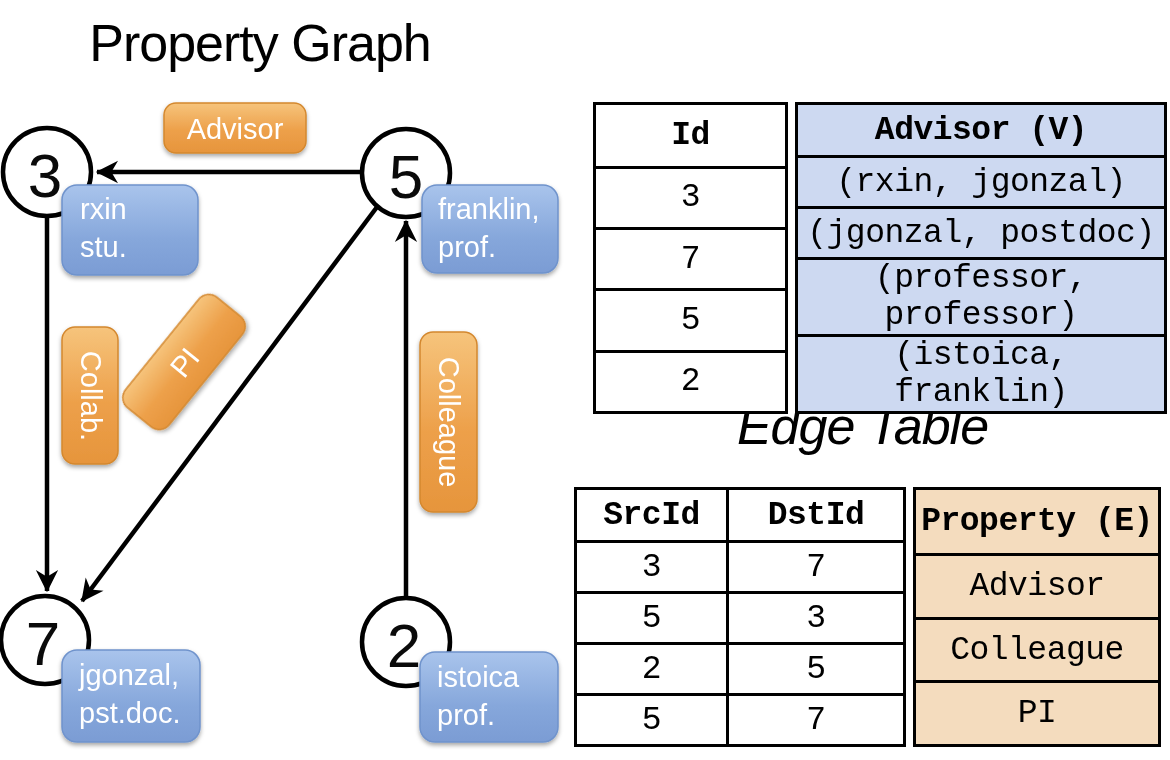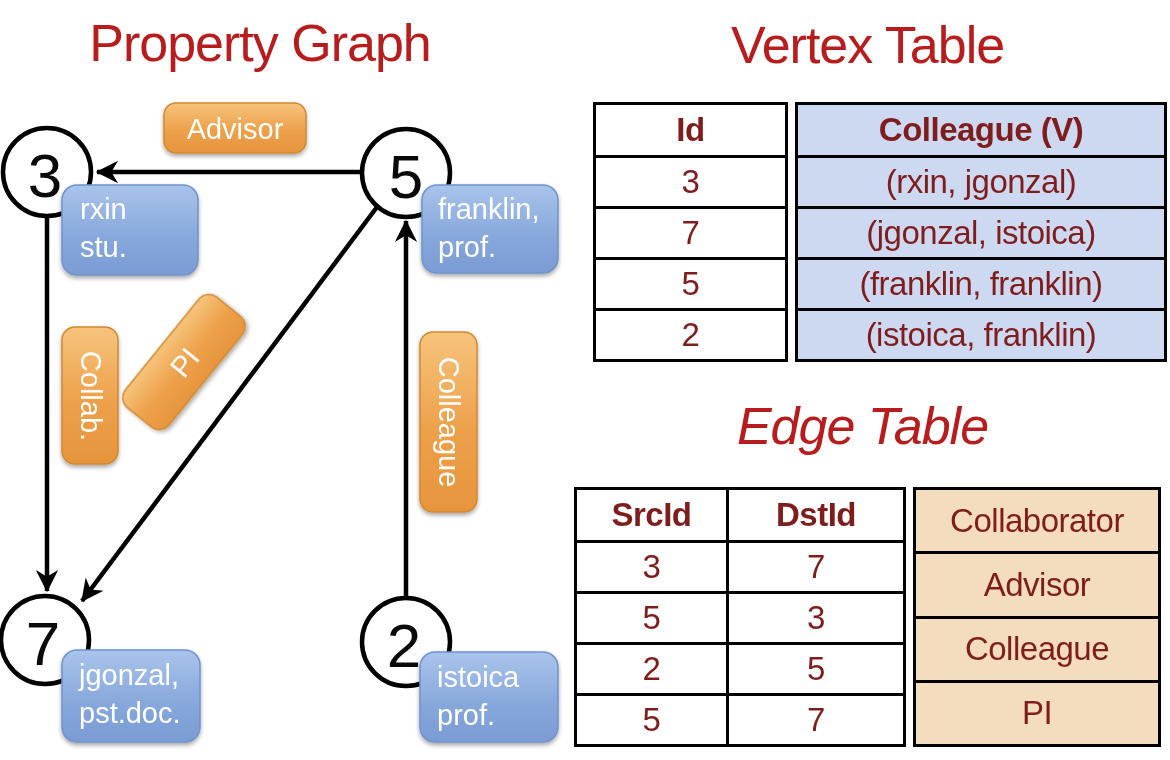--- a/index.html
+++ b/index.html
@@ -2,33 +2,33 @@
 <html><head>
 <meta charset="utf-8">
 <style>
   html,body{margin:0;padding:0;background:#ffffff;}
   #stage{
     position:relative;width:1170px;height:760px;overflow:hidden;background:#ffffff;
     font-family:"Liberation Sans", sans-serif;color:#111;
   }
   .big-title{
     position:absolute;font-size:52px;letter-spacing:-1px;line-height:1.05;
-    text-align:center;color:#b91c1c;white-space:nowrap;
+    text-align:center;color:#000000;white-space:nowrap;
   }
   #graph-title{left:0;top:16px;width:520px;}
   #vertex-title{left:585px;top:18px;width:565px;}
   #edge-title{left:585px;top:399px;width:555px;font-style:italic;}
 
   .tbl-wrap{position:absolute;display:flex;gap:7px;}
   #vertex-table{left:593px;top:102px;}
   #edge-table{left:574px;top:487px;}
   table{border-collapse:collapse;table-layout:fixed;background:#fff;}
   td{
     border:3px solid #000;text-align:center;vertical-align:middle;
-    font-size:33px;letter-spacing:-0.5px;height:48px;padding:0 4px;color:#7f1d1d;
+    font-size:33px;letter-spacing:-0.5px;height:48px;padding:0 4px;color:#000000;font-family:Liberation Mono, monospace;
   }
   td.hdr{font-weight:bold;height:50px;}
   #vertex-table .col-id td{width:181px;}
   #vertex-table .col-prop td{width:358px;background:#cdd9f1;}
   #edge-table .col-srcdst td.c1{width:141px;}
   #edge-table .col-srcdst td.c2{width:166px;text-align:center;}
   #edge-table .col-prop td{width:234px;background:#f4dcbe;}
 
   svg text{font-family:"Liberation Sans", sans-serif;}
   .node-circle{fill:#ffffff;stroke:#000;stroke-width:4.5px;}
@@ -36,21 +36,20 @@
   .node-digit{font-size:62px;fill:#0a0a0a;}
   .callout-text{font-size:29px;fill:#ffffff;}
   .elabel-text{font-size:29px;fill:#ffffff;}
 </style>
 </head>
 <body>
 
 <div id="stage">
 
   <div id="graph-title" class="big-title">Property Graph</div>
-  <div id="vertex-title" class="big-title">Vertex Table</div>
   <div id="edge-title" class="big-title">Edge Table</div>
 
   <svg width="585" height="760" viewBox="0 0 585 760" style="position:absolute;left:0;top:0;">
     <defs>
       <linearGradient id="orangeGrad" x1="0" y1="0" x2="0" y2="1">
         <stop offset="0" stop-color="#f6c47c"></stop>
         <stop offset="0.55" stop-color="#eda04a"></stop>
         <stop offset="1" stop-color="#e6953c"></stop>
       </linearGradient>
       <linearGradient id="blueGrad" x1="0" y1="0" x2="0" y2="1">
@@ -142,30 +141,30 @@
             <td>5</td>
           </tr>
       <tr>
             <td>2</td>
           </tr>
     </tbody>
       </table>
     <table class="col-prop">
       <tbody>
           <tr>
-        <td class="hdr">Colleague (V)</td>
+        <td class="hdr">Advisor (V)</td>
       </tr>
       <tr>
             <td>(rxin, jgonzal)</td>
           </tr>
       <tr>
-            <td>(jgonzal, istoica)</td>
-          </tr>
-      <tr>
-            <td>(franklin, franklin)</td>
+            <td>(jgonzal, postdoc)</td>
+          </tr>
+      <tr>
+            <td>(professor, professor)</td>
           </tr>
       <tr>
             <td>(istoica, franklin)</td>
           </tr>
     </tbody>
       </table>
   </div>
 
   <div id="edge-table" class="tbl-wrap">
     <table class="col-srcdst">
@@ -187,23 +186,23 @@
         <td class="c2">5</td>
       </tr>
       <tr>
         <td class="c1">5</td>
         <td class="c2">7</td>
       </tr>
     </tbody>
       </table>
     <table class="col-prop">
       <tbody>
-      <tr>
-            <td>Collaborator</td>
-          </tr>
+          <tr>
+        <td class="hdr">Property (E)</td>
+      </tr>
       <tr>
             <td>Advisor</td>
           </tr>
       <tr>
             <td>Colleague</td>
           </tr>
       <tr>
             <td>PI</td>
           </tr>
     </tbody>

